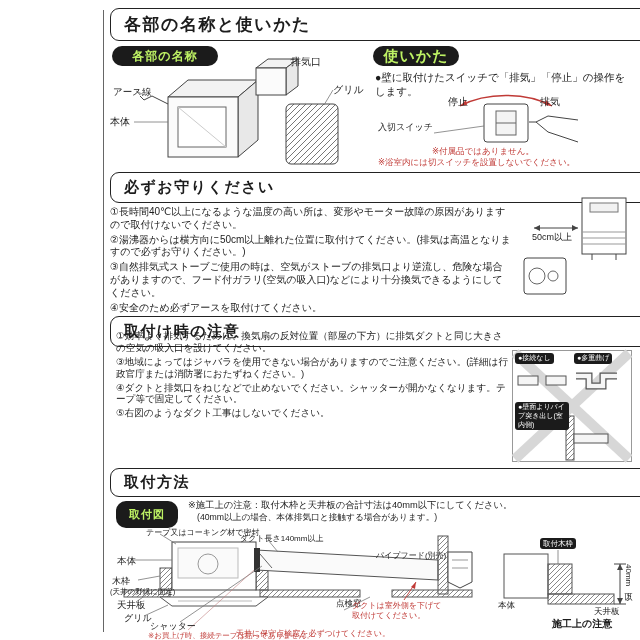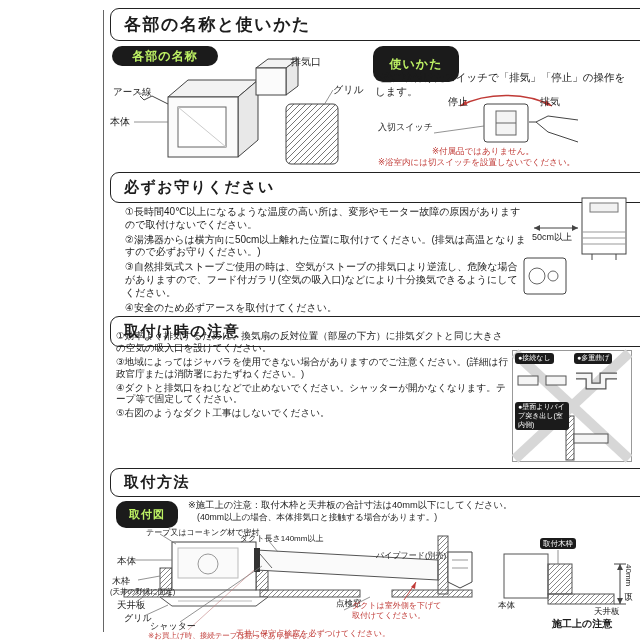--- a/index.html
+++ b/index.html
@@ -45,42 +45,42 @@
   <line x1="184" y1="8" x2="190" y2="5" stroke="#777" stroke-width="0.8"></line>
   <line x1="227" y1="38" x2="218" y2="53" stroke="#777" stroke-width="0.8"></line>
   <line x1="36" y1="42" x2="30" y2="39" stroke="#777" stroke-width="0.8"></line>
   <line x1="28" y1="70" x2="62" y2="70" stroke="#777" stroke-width="0.8"></line>
 </svg>
 <span class="lbl" style="left:291px;top:56px;font-size:10px">排気口</span>
 <span class="lbl" style="left:333px;top:84px;font-size:10px">グリル</span>
 <span class="lbl" style="left:113px;top:86px;font-size:9.5px">アース線</span>
 <span class="lbl" style="left:110px;top:116px;font-size:10px">本体</span>
 
-<div class="badge" style="left:373px;top:46px;width:86px;height:36px;font-size:12px">使いかた</div>
+<div class="badge" style="left:373px;top:46px;width:86px;height:20px;font-size:15px">使いかた</div>
 <div class="lbl" style="left:375px;top:70px;width:258px;font-size:10.5px;white-space:normal;line-height:1.35">●壁に取付けたスイッチで「排気」「停止」の操作をします。</div>
 
 <svg class="abs" style="left:408px;top:92px" width="170" height="54" viewBox="0 0 170 54">
   <path d="M52,14 C78,0 118,0 144,14" fill="none" stroke="#c03a36" stroke-width="1.4"></path>
   <polygon points="52,14 58,8 59,13" fill="#c03a36"></polygon>
   <polygon points="144,14 138,8 137,13" fill="#c03a36"></polygon>
   <rect x="76" y="12" width="44" height="38" rx="3" fill="#fff" stroke="#444"></rect>
   <rect x="88" y="19" width="20" height="24" fill="#f4f4f4" stroke="#666"></rect>
   <line x1="88" y1="31" x2="108" y2="31" stroke="#666"></line>
   <path d="M170,28 L140,24 L128,30 L140,40 L170,50" fill="#fff" stroke="#444"></path>
   <line x1="128" y1="30" x2="121" y2="30" stroke="#444"></line>
   <line x1="26" y1="41" x2="76" y2="34" stroke="#777" stroke-width="0.8"></line>
 </svg>
 <span class="lbl" style="left:448px;top:96px;font-size:10px">停止</span>
 <span class="lbl" style="left:540px;top:96px;font-size:10px">排気</span>
 <span class="lbl" style="left:378px;top:122px;font-size:9px">入切スイッチ</span>
 <span class="lbl red" style="left:432px;top:146px;font-size:8.5px">※付属品ではありません。</span>
 <span class="lbl red" style="left:378px;top:157px;font-size:8.5px">※浴室内には切スイッチを設置しないでください。</span>
 
 <div class="titlebox" style="left:110px;top:172px;width:524px;height:29px;font-size:15px">必ずお守りください</div>
-<div class="abs" style="left:125px;top:206px;width:402px">
+<div class="abs" style="left:110px;top:206px;width:402px">
   <div class="item" style="font-size:10px;line-height:1.28;margin-bottom:2px">①長時間40℃以上になるような温度の高い所は、変形やモーター故障の原因がありますので取付けないでください。</div>
   <div class="item" style="font-size:10px;line-height:1.28;margin-bottom:2px">②湯沸器からは横方向に50cm以上離れた位置に取付けてください。(排気は高温となりますので必ずお守りください。)</div>
   <div class="item" style="font-size:10px;line-height:1.28;margin-bottom:2px">③自然排気式ストーブご使用の時は、空気がストーブの排気口より逆流し、危険な場合がありますので、フード付ガラリ(空気の吸入口)などにより十分換気できるようにしてください。</div>
   <div class="item" style="font-size:10px;line-height:1.28">④安全のため必ずアースを取付けてください。</div>
 </div>
 
 <svg class="abs" style="left:520px;top:194px" width="112" height="106" viewBox="0 0 112 106">
   <rect x="62" y="4" width="44" height="56" fill="#fff" stroke="#444"></rect>
   <rect x="70" y="9" width="28" height="9" fill="#f2f2f2" stroke="#777"></rect>
   <line x1="62" y1="38" x2="106" y2="38" stroke="#999"></line>

